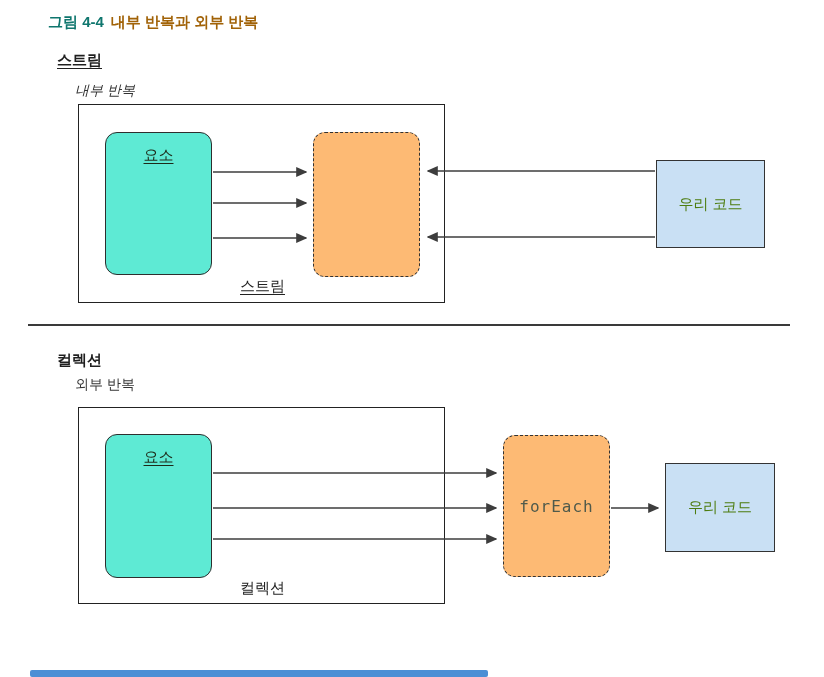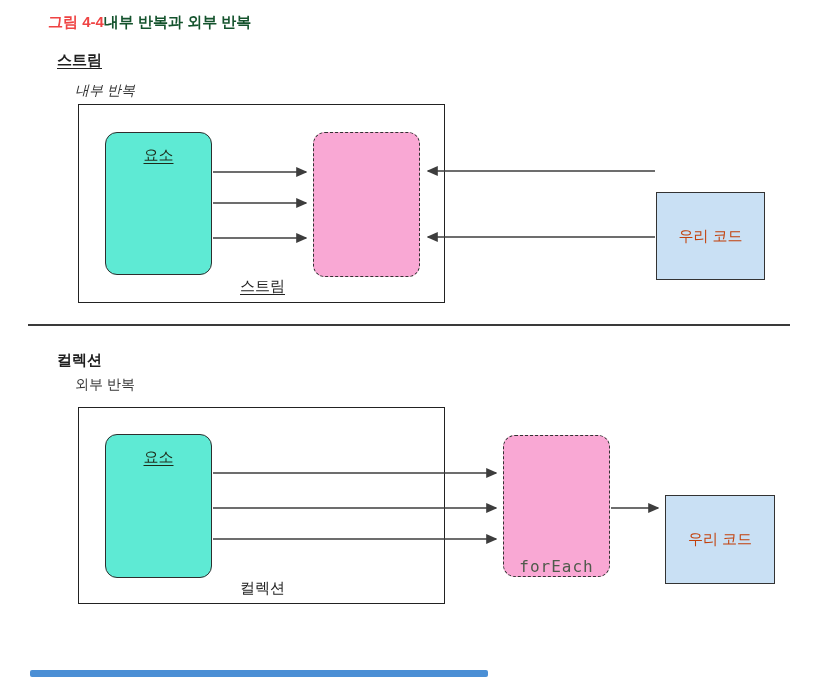--- a/index.html
+++ b/index.html
@@ -7,48 +7,48 @@
     position:relative;
     width:824px;height:677px;
     background:#ffffff;
     font-family:"Liberation Sans", sans-serif;
     color:#222222;
     overflow:hidden;
   }
   .abs{position:absolute;}
   
   .caption{left:48px;top:13px;font-size:15px;font-weight:bold;}
-  .caption .cap-label{color:#ef4444;}
-  .caption .cap-title{color:#14532d;}
+  .caption .cap-label{color:#0f766e;margin-right:7px;}
+  .caption .cap-title{color:#a16207;}
   
   .sec-heading{font-size:15px;font-weight:bold;color:#1f1f1f;}
   .underlined{text-decoration:underline;text-underline-offset:3px;}
   .sub-label{font-size:14px;color:#333333;}
   
   .outer-box{border:1.5px solid #222222;background:#ffffff;box-sizing:border-box;}
   .element-box{
     background:#5eead4;border:1.5px solid #2e2e2e;border-radius:12px;
     box-sizing:border-box;text-align:center;
   }
   .element-label{
     display:inline-block;margin-top:13px;font-size:15px;color:#1d2a18;
     text-decoration:underline;text-underline-offset:3px;
   }
   .dashed-box{
-    background:#f9a8d4;border:1.5px dashed #333333;border-radius:12px;
-    box-sizing:border-box;display:flex;align-items:flex-end;justify-content:center;
+    background:#fdba74;border:1.5px dashed #333333;border-radius:12px;
+    box-sizing:border-box;display:flex;align-items:center;justify-content:center;
   }
   .foreach-text{
     font-family:"DejaVu Sans Mono","Liberation Mono",monospace;
     font-size:16px;color:#4f5a4b;letter-spacing:1px;
   }
   .code-box{
     background:#c9e0f4;border:1.5px solid #333333;box-sizing:border-box;
     display:flex;align-items:center;justify-content:center;
-    font-size:15px;color:#c2410c;margin-top:32px;
+    font-size:15px;color:#4d7c0f;
   }
   .inner-label{font-size:15px;color:#222222;}
   .divider{background:#3a3a3a;height:2px;}
   .bottom-bar{background:#4b8fd5;border-radius:2px;}
   
   #arrow-layer{position:absolute;left:0;top:0;width:824px;height:677px;pointer-events:none;}
   #arrow-layer line{stroke:#3d3d3d;stroke-width:1.4;}
 </style>
 </head>
 <body>

